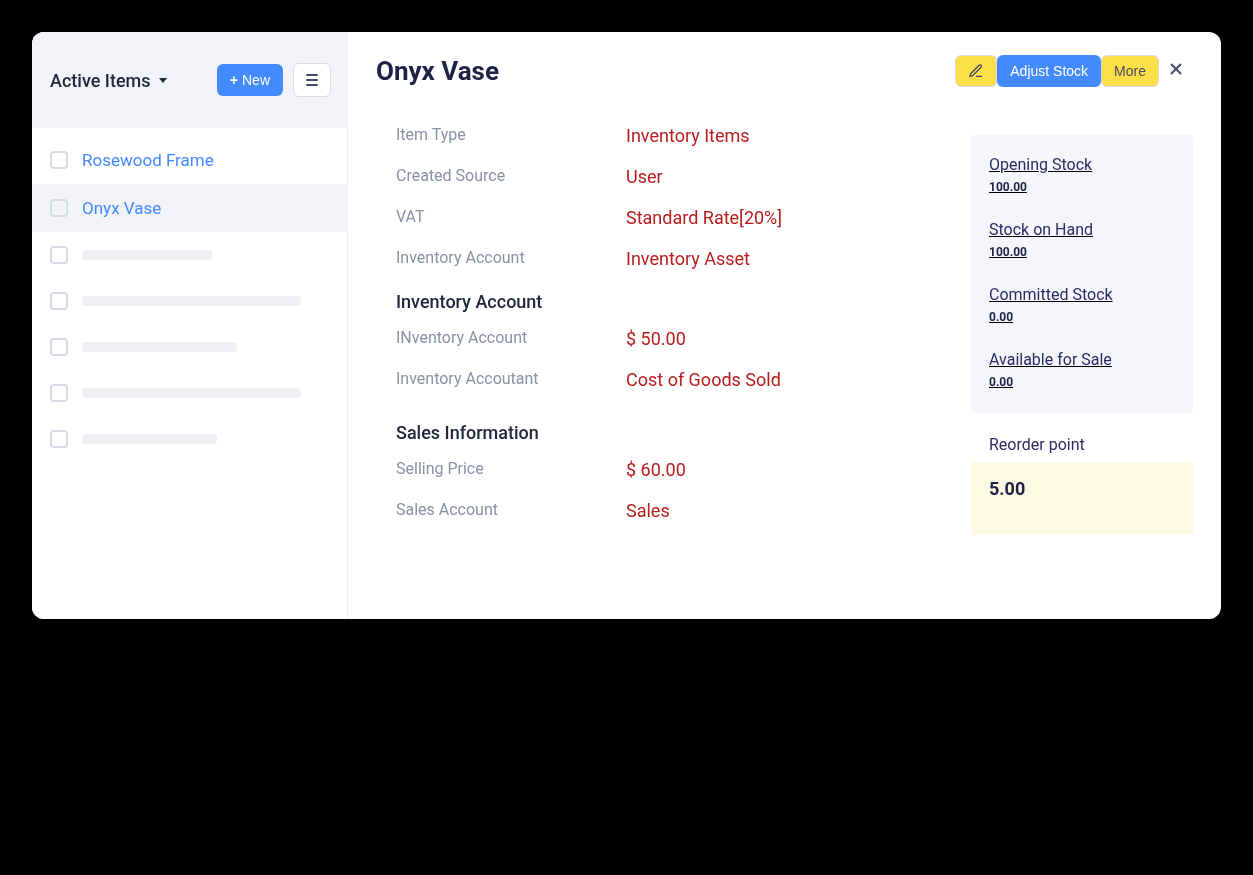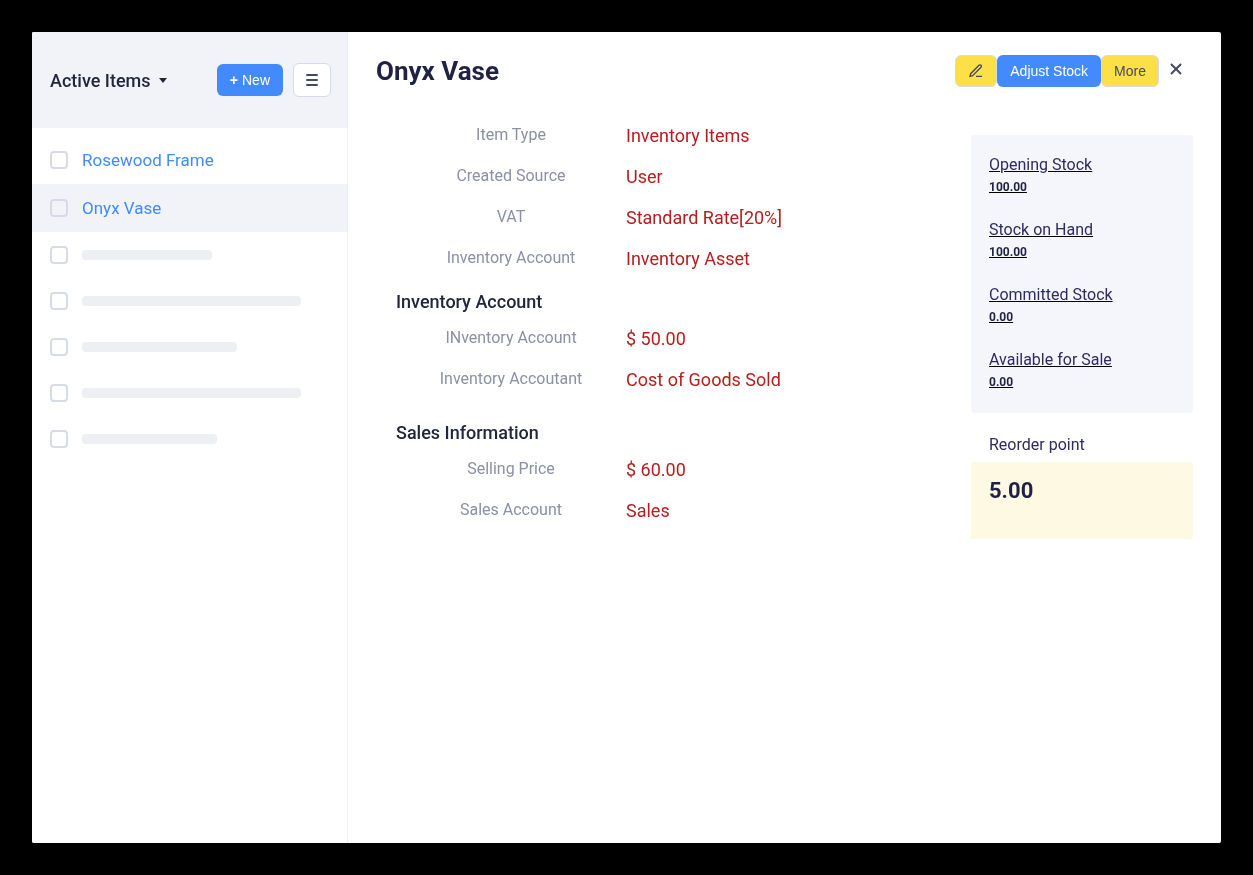--- a/index.html
+++ b/index.html
@@ -7,23 +7,23 @@
     font-family: -apple-system, BlinkMacSystemFont, "Segoe UI", Roboto, sans-serif;
     background: #000;
     width: 1253px;
     height: 875px;
     overflow: hidden;
   }
   .frame {
     background: #fff;
     margin: 32px;
     width: 1189px;
-    height: 811px;
+    height: 587px;
     display: flex;
-    border-radius: 2px;
+    border-radius: 12px;
     overflow: hidden;
   }
   .sidebar {
     width: 316px;
     background: #fff;
     display: flex;
     flex-direction: column;
     border-right: 1px solid #eef0f5;
   }
   .sidebar-header {
@@ -132,21 +132,20 @@
     gap: 40px;
   }
   .details {
     flex:1;
     padding-left: 20px;
     max-width: 560px;
   }
   .detail-row {
     display:flex;
     padding: 10px 0;
-    text-align: center;
   }
   .detail-label {
     width:230px;
     font-size:16px; color:#8a90a6;
   }
   .detail-value {
     font-size:18px; color:#b91c1c;
   }
   .section-title {
     font-size:18px; color:#21263c; font-weight:500;
@@ -168,21 +167,21 @@
   .stock-value { font-size:12px; color:#1f2245; font-weight:700; }
   .reorder-label {
     font-size:16px; color:#2e2a62;
     padding: 22px 18px 8px 18px;
   }
   .reorder-box {
     background:#fdf9e2;
     padding: 16px 18px 36px 18px;
     border-radius:2px;
   }
-  .reorder-value { font-size:22px; color:#1f2245; font-weight:700; }
+  .reorder-value { font-size:18px; color:#1f2245; font-weight:700; }
   .pencil {
     width:16px; height:16px;
   }
 </style>
 </head>
 <body>
 
 <div class="frame">
   <div class="sidebar">
     <div class="sidebar-header">

